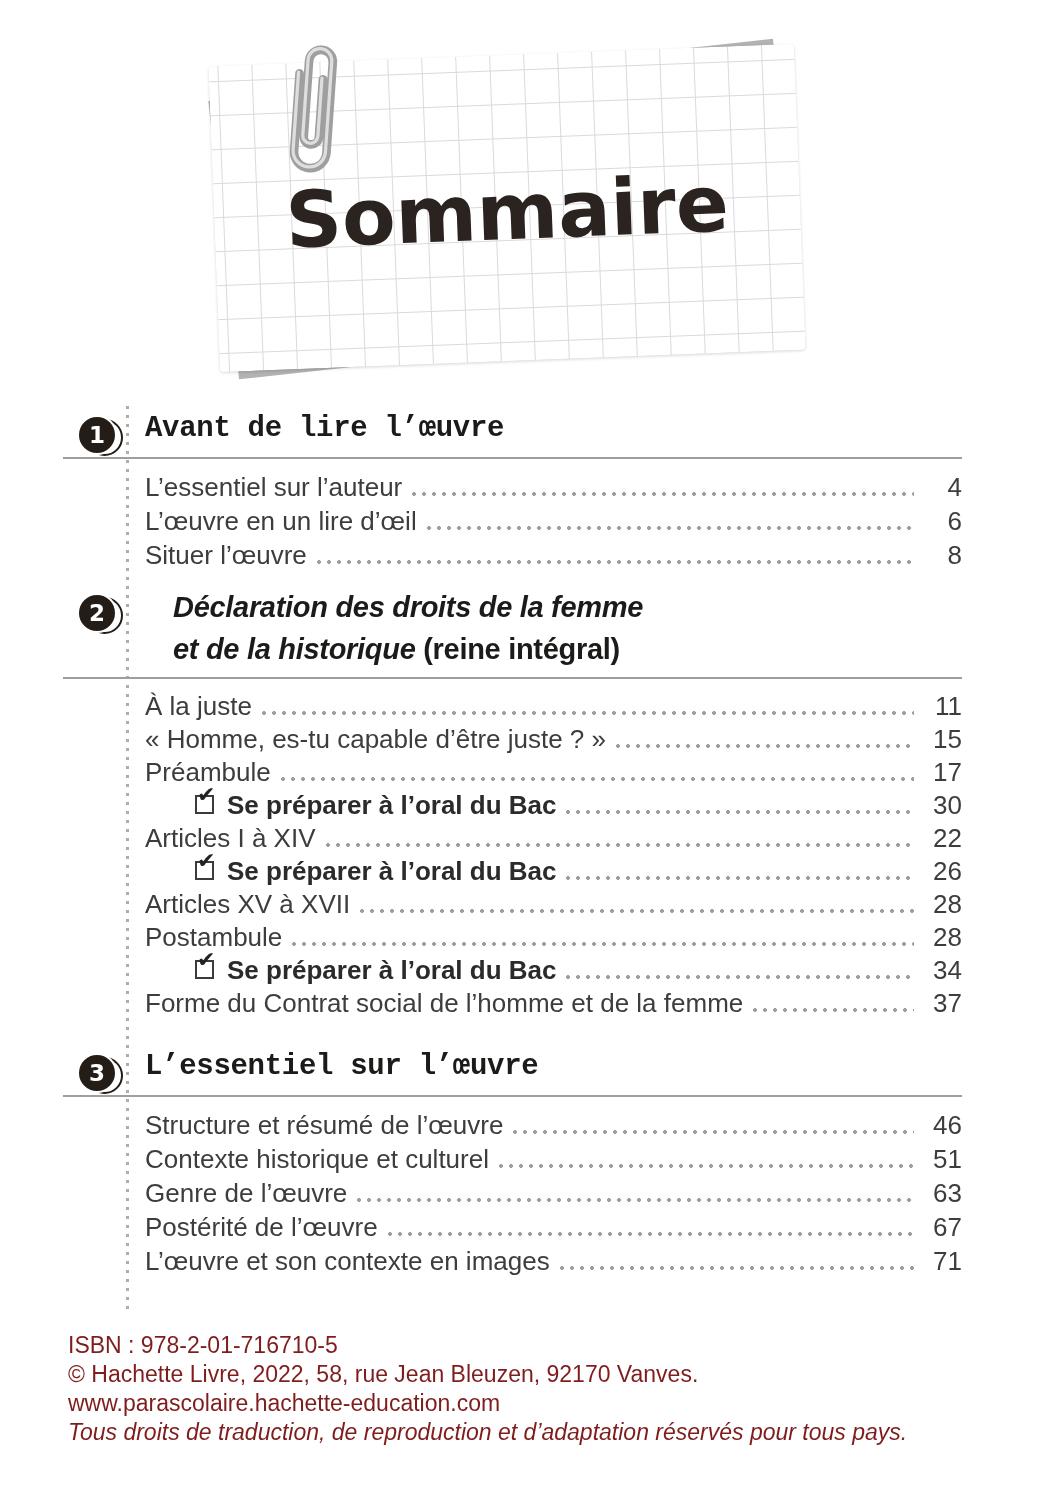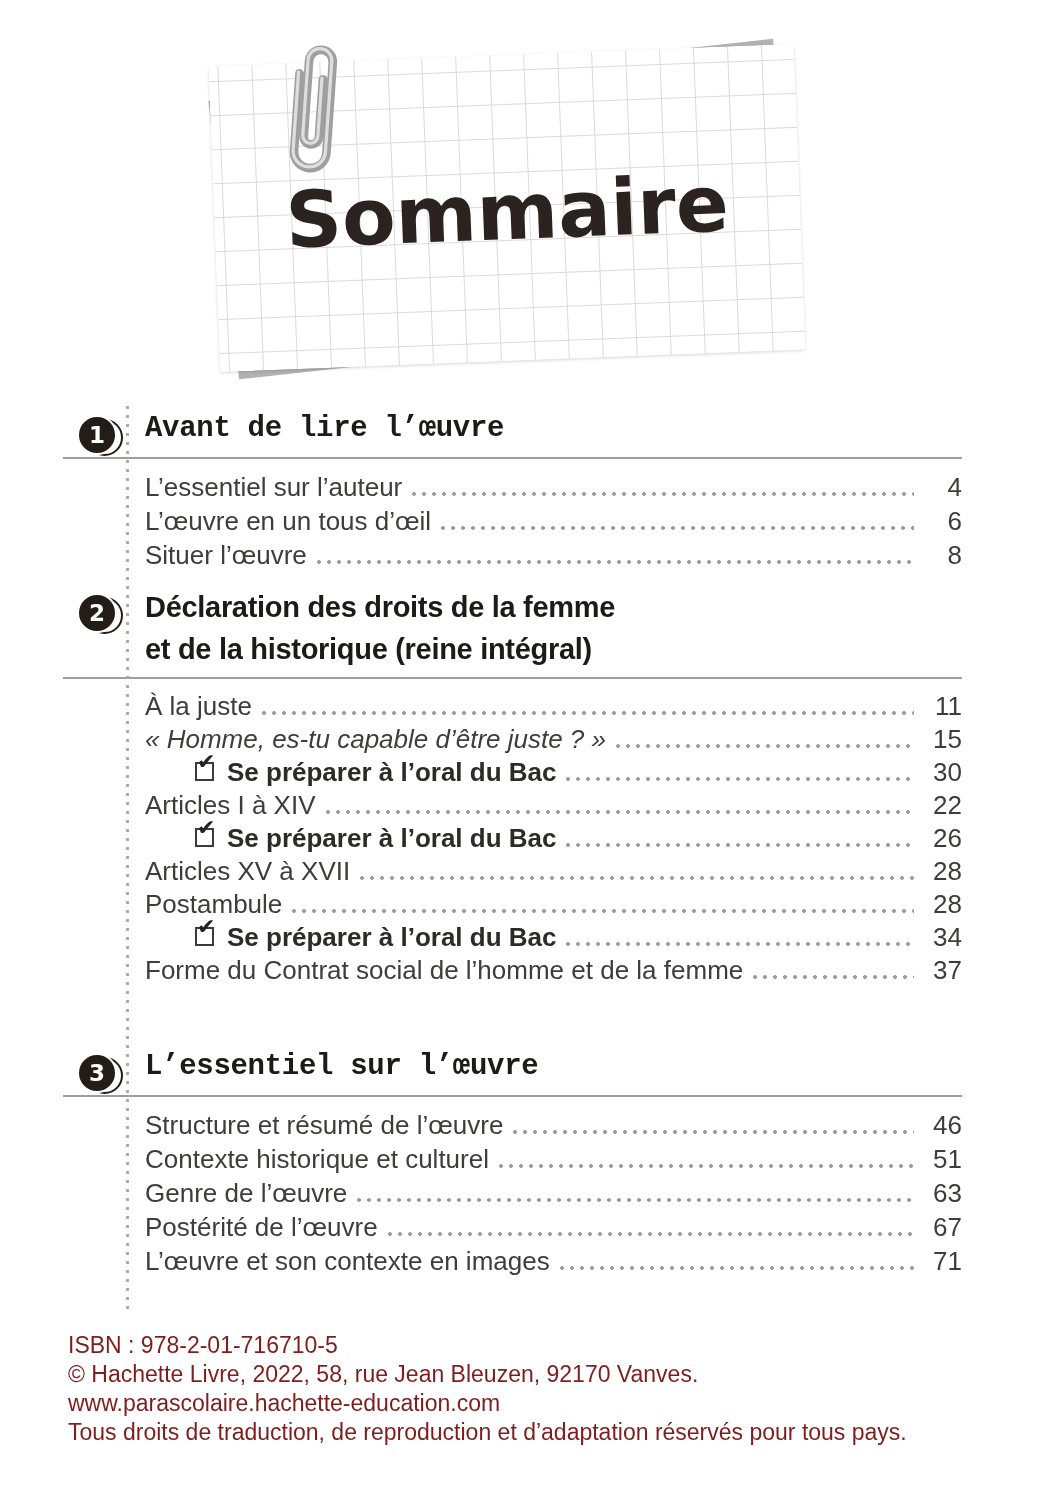--- a/index.html
+++ b/index.html
@@ -27,42 +27,42 @@
   .badge::before{content:"";position:absolute;left:9px;top:4px;width:37px;height:37px;border:2.5px solid #241c17;border-radius:50%;box-sizing:border-box;}
   .badge-disc{position:absolute;left:0;top:0;width:40px;height:40px;background:#241c17;border-radius:50%;
     color:#ffffff;display:flex;align-items:center;justify-content:center;
     font-family:"DejaVu Sans",sans-serif;font-weight:bold;font-size:23px;border:2px solid #ffffff;box-sizing:border-box;}
 
   .sec-heading{margin:0 80px 0 145px;font-weight:bold;color:#1b1b19;letter-spacing:-.3px;}
   .sec-1 .sec-heading,.sec-3 .sec-heading{font-size:29px;font-family:Liberation Mono, monospace;}
   .sec-1 .heading-line,.sec-3 .heading-line{line-height:42px;}
   .sec-2 .sec-heading{font-size:29px;}
   .sec-2 .heading-line{line-height:42px;}
-  .h-em{}
+  .h-em{font-style:italic;margin-left:28px;}
   .h-plain{font-style:normal;}
 
   .sec-rule{margin:7px 80px 0 63px;height:2px;background:#9e9e9e;}
 
   .entries{margin:11px 80px 0 145px;}
   .row{display:flex;height:34px;line-height:34px;}
   .sec-2 .row{height:33px;line-height:33px;}
   .label{white-space:nowrap;font-size:26px;color:#3d3d3c;text-align:right;}
-  .row.italic .label{font-style:italic;}
+  .row.italic .label{}
   .row.bac .label{font-weight:bold;color:#2b2b2a;padding-left:50px;}
   .page-num{min-width:42px;text-align:right;font-size:26px;color:#3d3d3c;}
   .leader{flex:1 1 auto;align-self:flex-end;height:4px;margin:0 6px 8px 10px;
     background-image:radial-gradient(circle at 2px 2px,#9e9e9d 1.7px,transparent 2.2px);
     background-size:10px 4px;background-repeat:repeat-x;}
 
   .checkbox{display:inline-block;width:15px;height:15px;border:2px solid #3b3b3a;position:relative;margin-right:13px;top:0px;}
   .tick{position:absolute;left:0px;top:-13px;font-size:22px;line-height:22px;color:#222221;font-weight:bold;font-family:"DejaVu Sans",sans-serif;}
 
   
   .footer{position:absolute;left:68px;top:1331px;font-size:23px;line-height:29px;color:#7f1d1d;}
-  .footer-line.italic{}
+  .footer-line.italic{font-style:italic;}
 </style>
 </head>
 <body>
 
 <div class="page">
 
   <div class="note-wrap">
     <div class="note-shadow"></div>
     <div class="note-paper">
       <div class="note-title">Sommaire</div>
@@ -84,21 +84,21 @@
           <div class="heading-line"><span class="h-plain">Avant de lire l’œuvre</span></div>
         </div>
         <div class="sec-rule"></div>
         <div class="entries">
           <div class="row normal">
             <span class="label"><span>L’essentiel sur l’auteur</span></span>
             <span class="leader"></span>
             <span class="page-num">4</span>
           </div>
           <div class="row normal">
-            <span class="label"><span>L’œuvre en un tous d’œil</span></span>
+            <span class="label"><span>L’œuvre en un lire d’œil</span></span>
             <span class="leader"></span>
             <span class="page-num">6</span>
           </div>
           <div class="row normal">
             <span class="label"><span>Situer l’œuvre</span></span>
             <span class="leader"></span>
             <span class="page-num">8</span>
           </div>
         </div>
       </section>
@@ -114,20 +114,25 @@
         <div class="entries">
           <div class="row normal">
             <span class="label"><span>À la juste</span></span>
             <span class="leader"></span>
             <span class="page-num">11</span>
           </div>
           <div class="row italic">
             <span class="label"><span>« Homme, es-tu capable d’être juste ? »</span></span>
             <span class="leader"></span>
             <span class="page-num">15</span>
+          </div>
+          <div class="row normal">
+            <span class="label"><span>Préambule</span></span>
+            <span class="leader"></span>
+            <span class="page-num">17</span>
           </div>
           <div class="row bac">
             <span class="label"><span class="checkbox"><span class="tick">✔</span></span><span>Se préparer à l’oral du Bac</span></span>
             <span class="leader"></span>
             <span class="page-num">30</span>
           </div>
           <div class="row normal">
             <span class="label"><span>Articles I à XIV</span></span>
             <span class="leader"></span>
             <span class="page-num">22</span>

